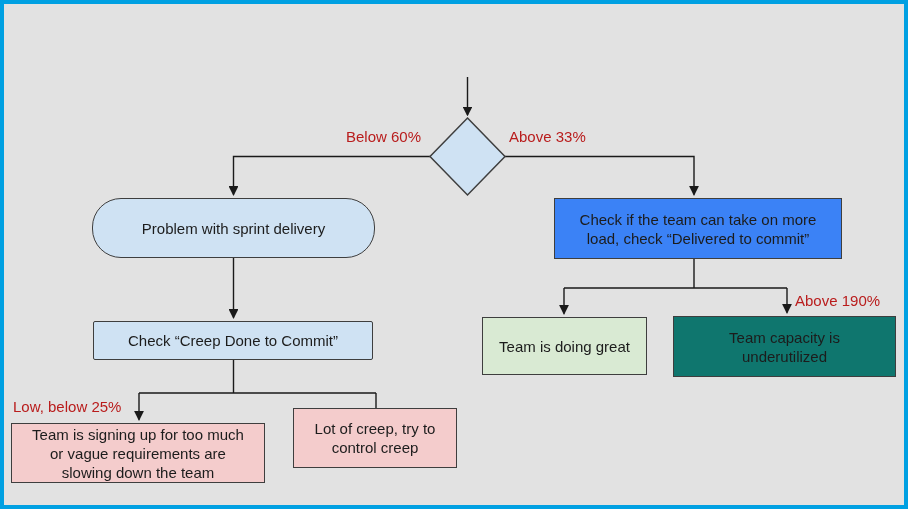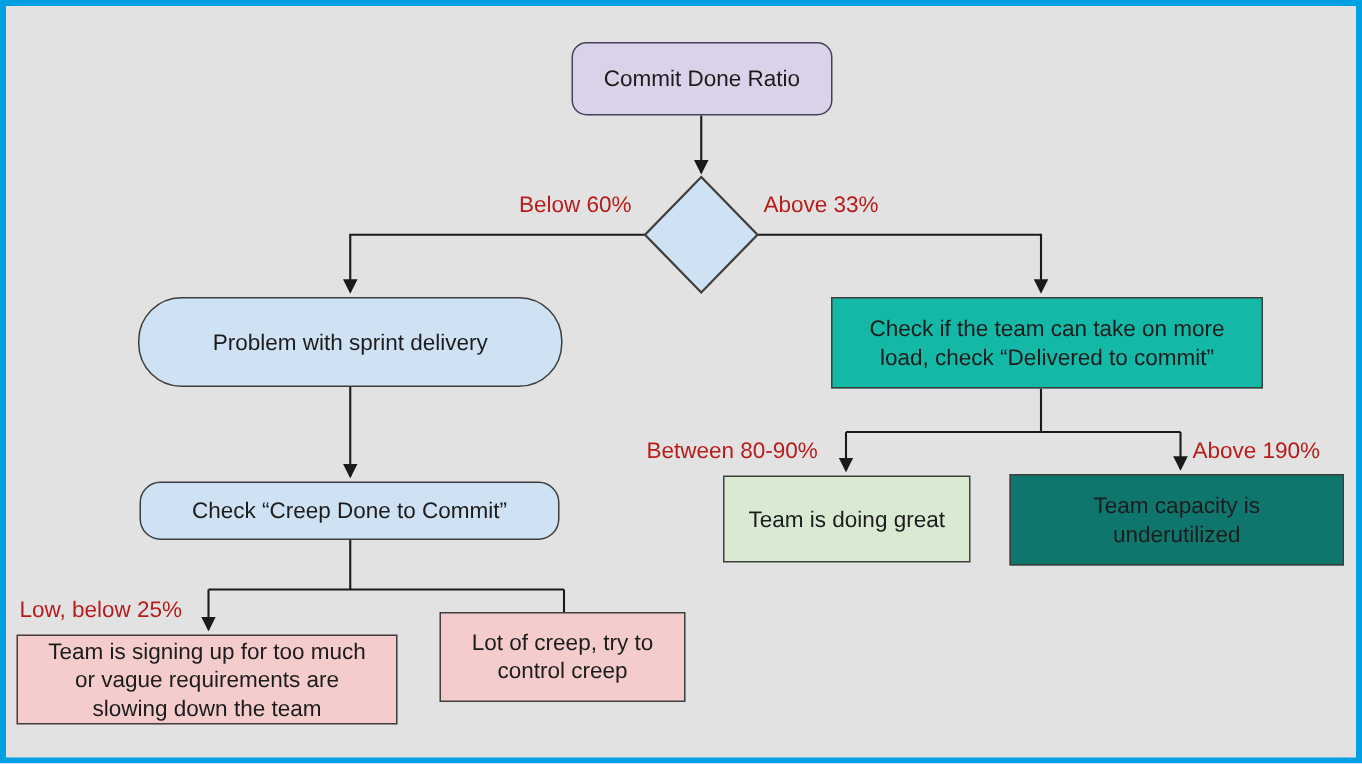--- a/index.html
+++ b/index.html
@@ -45,21 +45,21 @@
     position: absolute;
     font-size: 15px;
     line-height: 18px;
     color: #b91c1c;
     white-space: nowrap;
     z-index: 3;
   }
   .n-root        { left: 381px; top: 28px;  width: 174px; height: 49px; border-radius: 10px; border-color: #46415a; }
   .n-problem     { left: 92px;  top: 198px; width: 283px; height: 60px; border-radius: 29px; }
   .n-check-load  { left: 554px; top: 198px; width: 288px; height: 61px; padding: 0 12px; }
-  .n-check-creep { left: 93px;  top: 321px; width: 280px; height: 39px; border-radius: 14px; }
+  .n-check-creep { left: 93px;  top: 321px; width: 280px; height: 39px; border-radius: 2px; }
   .n-signup      { left: 11px;  top: 423px; width: 254px; height: 60px; }
   .n-lot-creep   { left: 293px; top: 408px; width: 164px; height: 60px; }
   .n-great       { left: 482px; top: 317px; width: 165px; height: 58px; }
   .n-under       { left: 673px; top: 316px; width: 223px; height: 61px; }
   .l-below60  { left: 346px; top: 128px; }
   .l-above70  { left: 509px; top: 128px; }
   .l-between  { left: 431px; top: 292px; }
   .l-above120 { left: 795px; top: 292px; }
   .l-low25    { left: 13px;  top: 398px; }
   .l-high40   { left: 383px; top: 400px; }
@@ -84,39 +84,37 @@
       <path d="M233.5 360 L233.5 393 M139 393 L376 393"></path>
       <path d="M139 393 L139 419.5" marker-end="url(#arrow)"></path>
       <path d="M376 393 L376 419.5" marker-end="url(#arrow)"></path>
       <path d="M694 259 L694 288 M564 288 L787 288"></path>
       <path d="M564 288 L564 313.5" marker-end="url(#arrow)"></path>
       <path d="M787 288 L787 312.5" marker-end="url(#arrow)"></path>
     </g>
     <polygon points="467.5,118 505,156.5 467.5,195 430,156.5" stroke="#3e3e3e" stroke-width="1.5" style="fill: rgb(207, 226, 243);"></polygon>
   </svg>
 
-  <div class="node n-root" style="background-color: rgb(217, 210, 233);">Commit Done Ratio</div>
 
   <div class="node n-problem" style="background-color: rgb(207, 226, 243);">Problem with sprint delivery</div>
 
-  <div class="node n-check-load" style="background-color: #14b8a6;">Check if the team can take on more
+  <div class="node n-check-load" style="background-color: #3b82f6;">Check if the team can take on more
 load, check “Delivered to commit”</div>
 
   <div class="node n-check-creep" style="background-color: rgb(207, 226, 243);">Check “Creep Done to Commit”</div>
 
   <div class="node n-signup" style="background-color: rgb(244, 204, 204);">Team is signing up for too much
 or vague requirements are
 slowing down the team</div>
 
   <div class="node n-lot-creep" style="background-color: rgb(244, 204, 204);">Lot of creep, try to
 control creep</div>
 
   <div class="node n-great" style="background-color: rgb(217, 234, 211);">Team is doing great</div>
 
   <div class="node n-under" style="background-color: #0f766e;">Team capacity is
 underutilized</div>
 
   <span class="edge-label l-below60">Below 60%</span>
   <span class="edge-label l-above70">Above 33%</span>
-  <span class="edge-label l-between">Between 80-90%</span>
   <span class="edge-label l-above120">Above 190%</span>
   <span class="edge-label l-low25">Low, below 25%</span>
 </div>
 
 </body></html>

